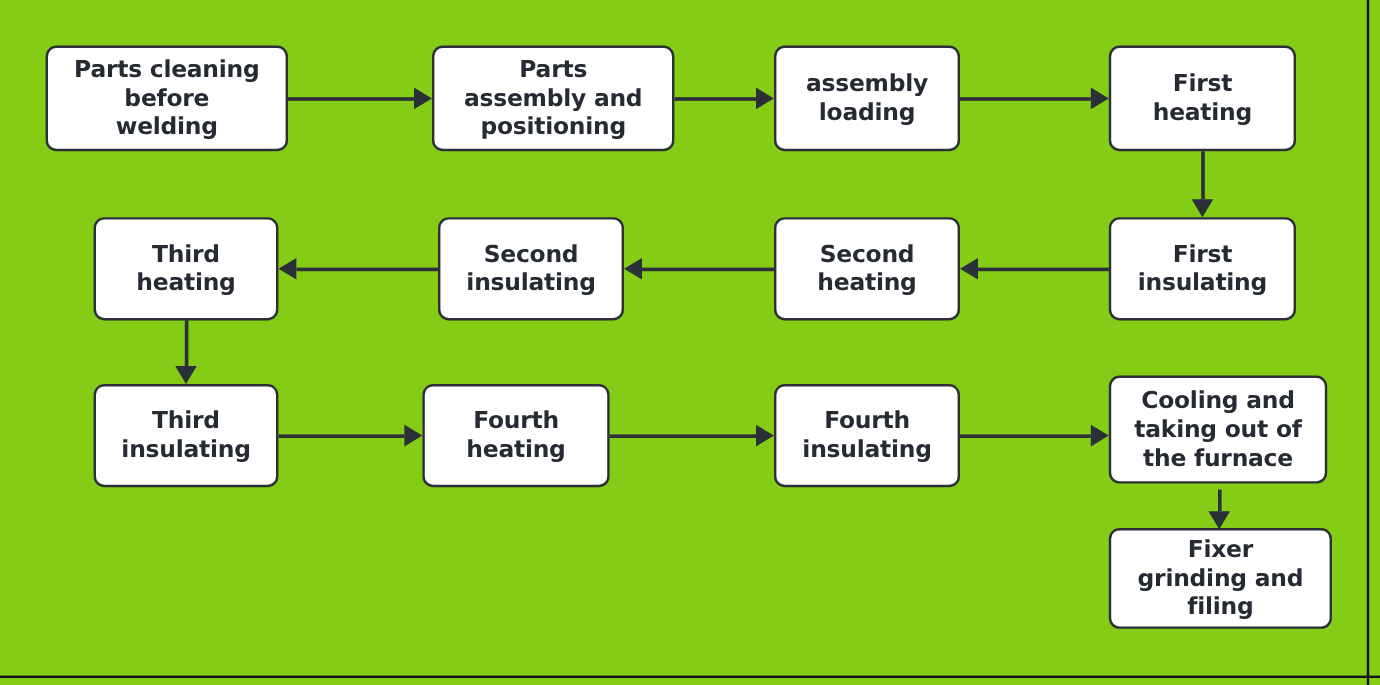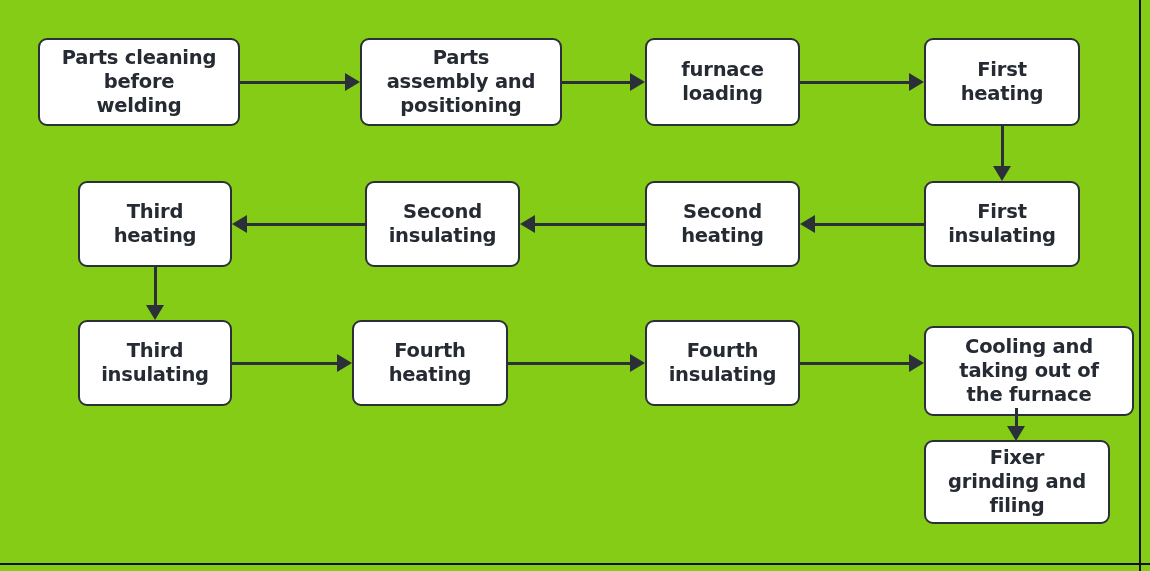--- a/index.html
+++ b/index.html
@@ -94,21 +94,21 @@
   <div class="edge h" style="left:240px; top:81px; width:105px;"></div>
   <div class="arrow right" style="left:345px; top:73px;"></div>
 
   <div class="node" style="left:360px; top:38px; width:202px; height:88px;">Parts
 assembly and
 positioning</div>
 
   <div class="edge h" style="left:562px; top:81px; width:68px;"></div>
   <div class="arrow right" style="left:630px; top:73px;"></div>
 
-  <div class="node" style="left:645px; top:38px; width:155px; height:88px;">furnace
+  <div class="node" style="left:645px; top:38px; width:155px; height:88px;">assembly
 loading</div>
 
   <div class="edge h" style="left:800px; top:81px; width:109px;"></div>
   <div class="arrow right" style="left:909px; top:73px;"></div>
 
   <div class="node" style="left:924px; top:38px; width:156px; height:88px;">First
 heating</div>
 
   <div class="edge v" style="left:1001px; top:126px; height:40px;"></div>
   <div class="arrow down" style="left:993px; top:166px;"></div>
@@ -148,21 +148,21 @@
 
   <div class="edge h" style="left:508px; top:362px; width:122px;"></div>
   <div class="arrow right" style="left:630px; top:354px;"></div>
 
   <div class="node" style="left:645px; top:320px; width:155px; height:86px;">Fourth
 insulating</div>
 
   <div class="edge h" style="left:800px; top:362px; width:109px;"></div>
   <div class="arrow right" style="left:909px; top:354px;"></div>
 
-  <div class="node" style="left:924px; top:326px; width:210px; height:90px;">Cooling and
+  <div class="node" style="left:924px; top:313px; width:182px; height:90px;">Cooling and
 taking out of
 the furnace</div>
 
   <div class="edge v" style="left:1015px; top:408px; height:18px;"></div>
   <div class="arrow down" style="left:1007px; top:426px;"></div>
 
   <div class="node" style="left:924px; top:440px; width:186px; height:84px;">Fixer
 grinding and
 filing</div>
 

